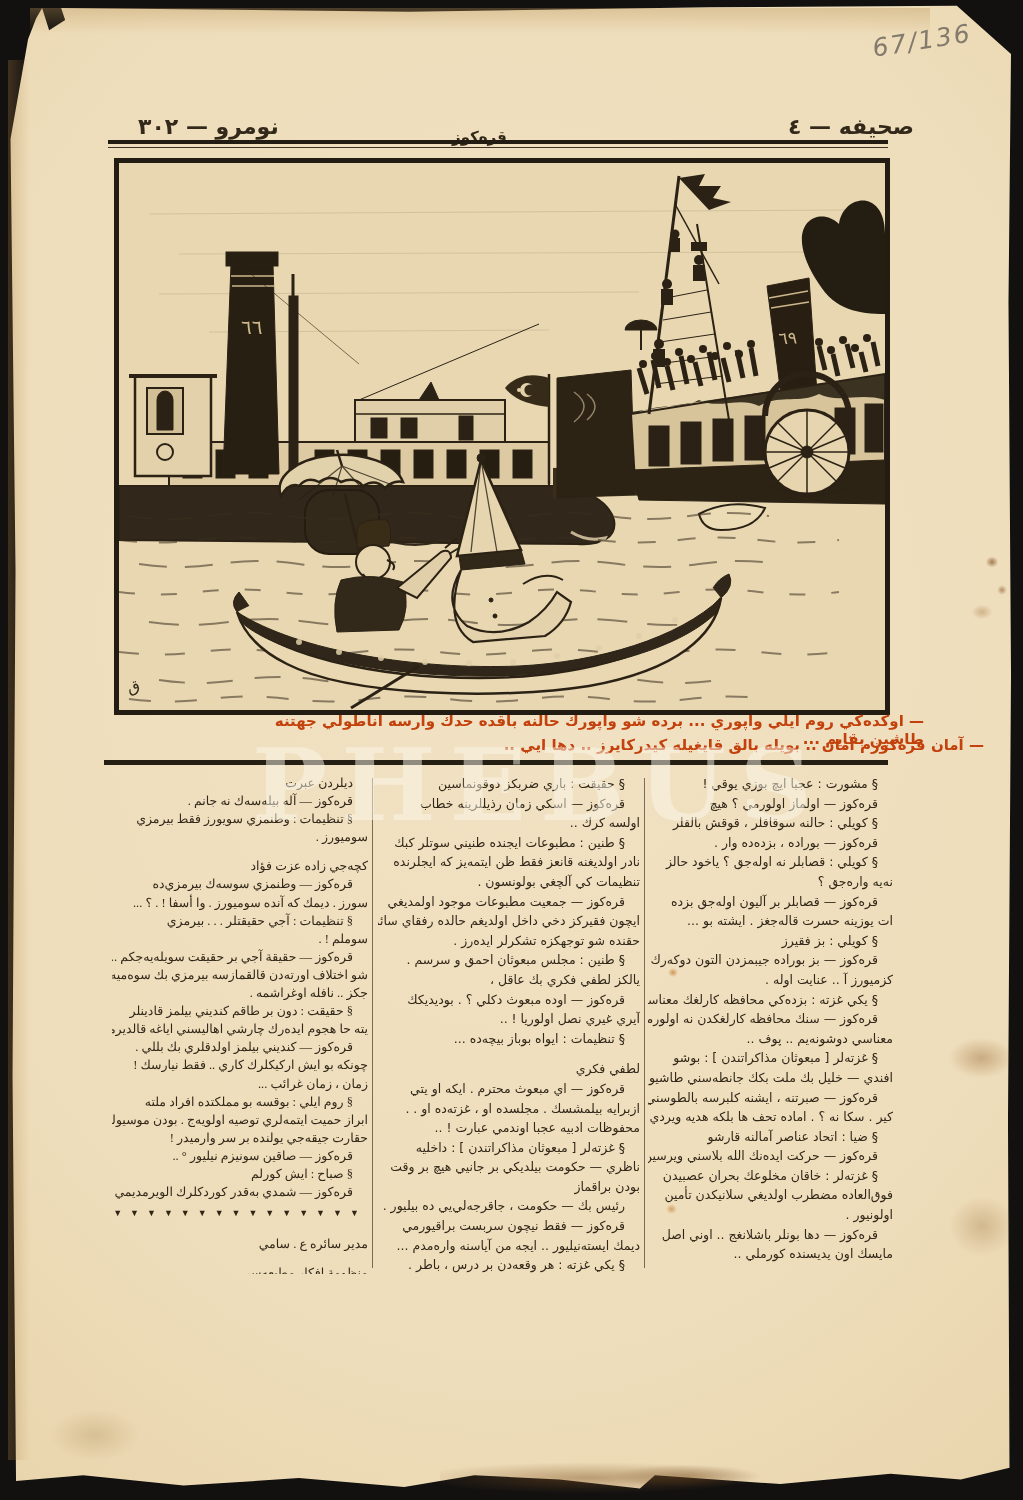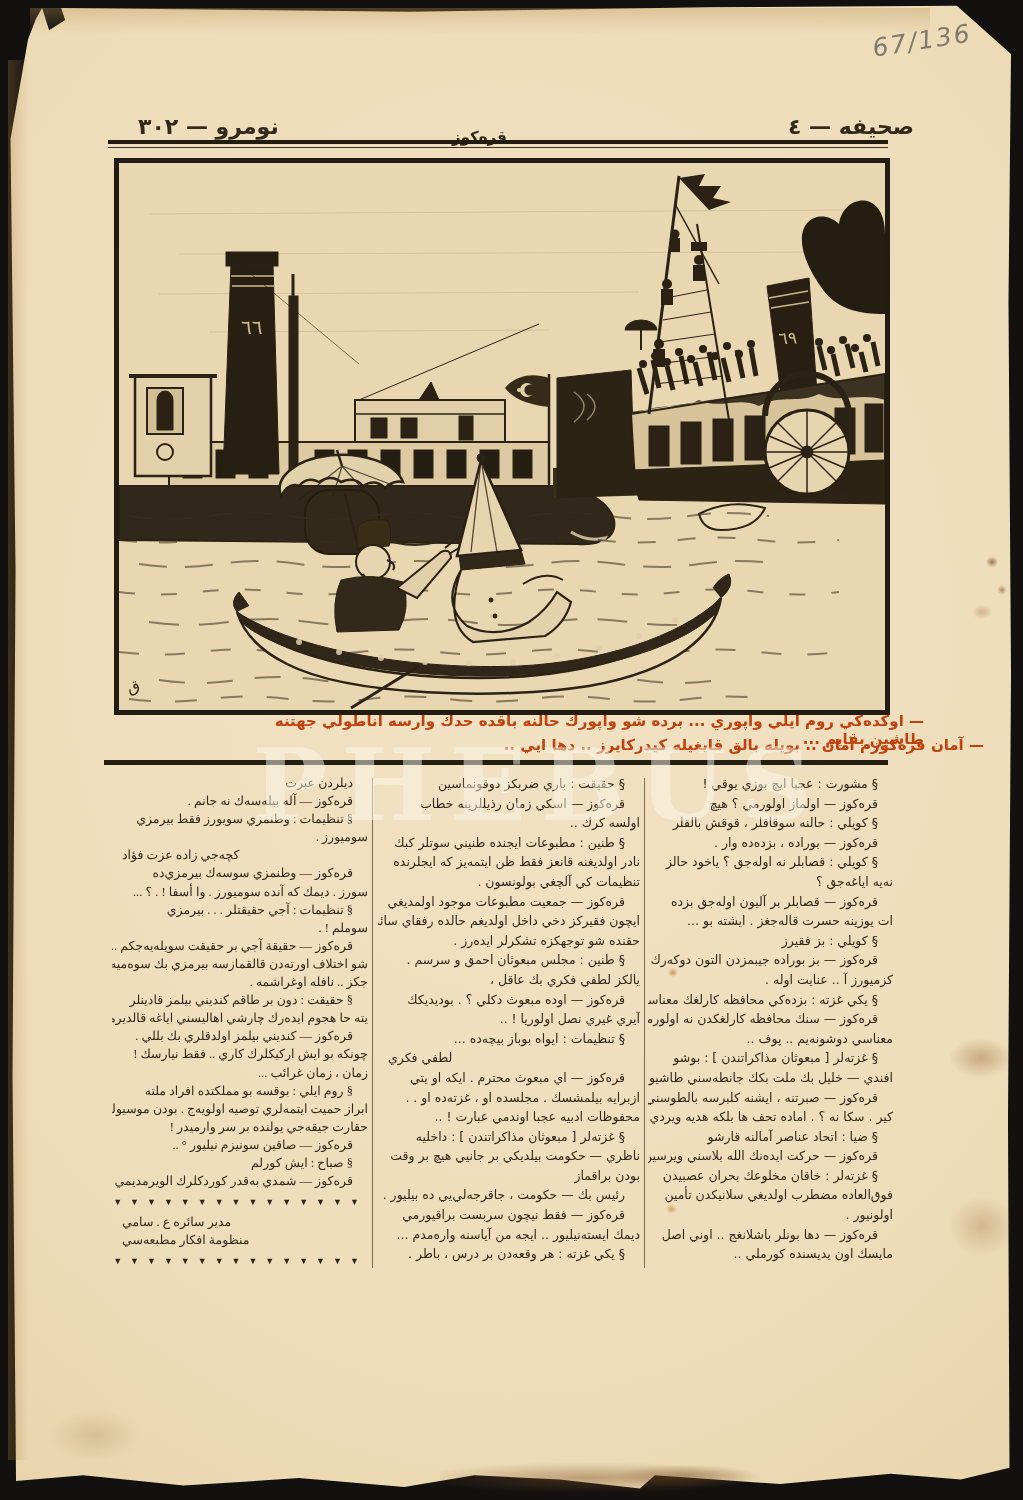--- a/index.html
+++ b/index.html
@@ -27,21 +27,21 @@
   .cap{position:absolute;left:244px;width:680px;direction:rtl;color:#c2410c;
        font-size:15px;font-weight:700;}
   .cap.l1{text-align:right;}
   .cap.l2{padding-left:60px;}
   .rule-thick{position:absolute;left:104px;top:760px;width:784px;height:5px;background:#241e13;}
   
   .col{position:absolute;top:774px;height:500px;direction:rtl;color:#32281a;
        font-size:12.5px;line-height:19.6px;overflow:hidden;}
   .col .ln{white-space:nowrap;text-align:right;}
   .col .ln.i{padding-right:15px;}
-  .col .ln.c{text-align:left;padding-left:10px;}
+  .col .ln.c{text-align:right;padding-left:10px;margin-top:11px;}
   .col .ln.o{text-align:center;letter-spacing:8px;font-size:9px;color:#2e2516;padding:3px 0 2px 0;}
   .vsep{position:absolute;top:778px;width:1px;height:490px;background:rgba(58,46,28,.65);}
   
   .wm{position:absolute;left:252px;top:726px;width:600px;text-align:left;
       font-family:"DejaVu Serif",serif;font-size:100px;font-weight:700;letter-spacing:14px;
       color:rgba(252,247,233,.5);pointer-events:none;z-index:9;}
   
   .pencil{position:absolute;left:872px;top:26px;color:#827a6c;font-size:25px;font-style:italic;
       transform:rotate(-9deg);letter-spacing:2px;z-index:8;}
 </style>
@@ -295,21 +295,21 @@
   <div class="cap l2" style="top:736px;">— آمان قره‌كوزم آمان .. بويله بالق قايغيله كيدركايرز .. دها ايي ..</div>
 
   <div class="rule-thick"></div>
 
   <div class="col" style="left:648px;width:245px;">
       <div class="ln i">§ مشورت : عجبا ايچ بوزي يوقي !</div>
       <div class="ln i">قره‌كوز — اولماز اولورمي ؟ هيچ</div>
       <div class="ln i">§ كويلي : حالنه سوقاقلر ، قوقش بالقلر</div>
       <div class="ln i">قره‌كوز — بوراده ، بزده‌ده وار .</div>
       <div class="ln i">§ كويلي : قصابلر نه اوله‌جق ؟ ياخود حالز</div>
-      <div class="ln p">نه‌يه اياغه‌جق ؟</div>
+      <div class="ln p">نه‌يه واره‌جق ؟</div>
       <div class="ln i">قره‌كوز — قصابلر بر آليون اوله‌جق بزده</div>
       <div class="ln p">ات يوزينه حسرت قاله‌جغز . ايشته بو ...</div>
       <div class="ln i">§ كويلي : بز فقيرز</div>
       <div class="ln i">قره‌كوز — بز بوراده جيبمزدن التون دوكه‌رك</div>
       <div class="ln p">كزميورز آ .. عنايت اوله .</div>
       <div class="ln i">§ يكي غزته : بزده‌كي محافظه كارلغك معناسي</div>
       <div class="ln i">قره‌كوز — سنك محافظه كارلغكدن نه اولورمش</div>
       <div class="ln p">معناسي دوشونه‌يم .. پوف ..</div>
       <div class="ln i">§ غزته‌لر [ مبعوثان مذاكراتندن ] : بوشو</div>
       <div class="ln p">افندي — خليل بك ملت بكك جانطه‌سني طاشيور</div>

